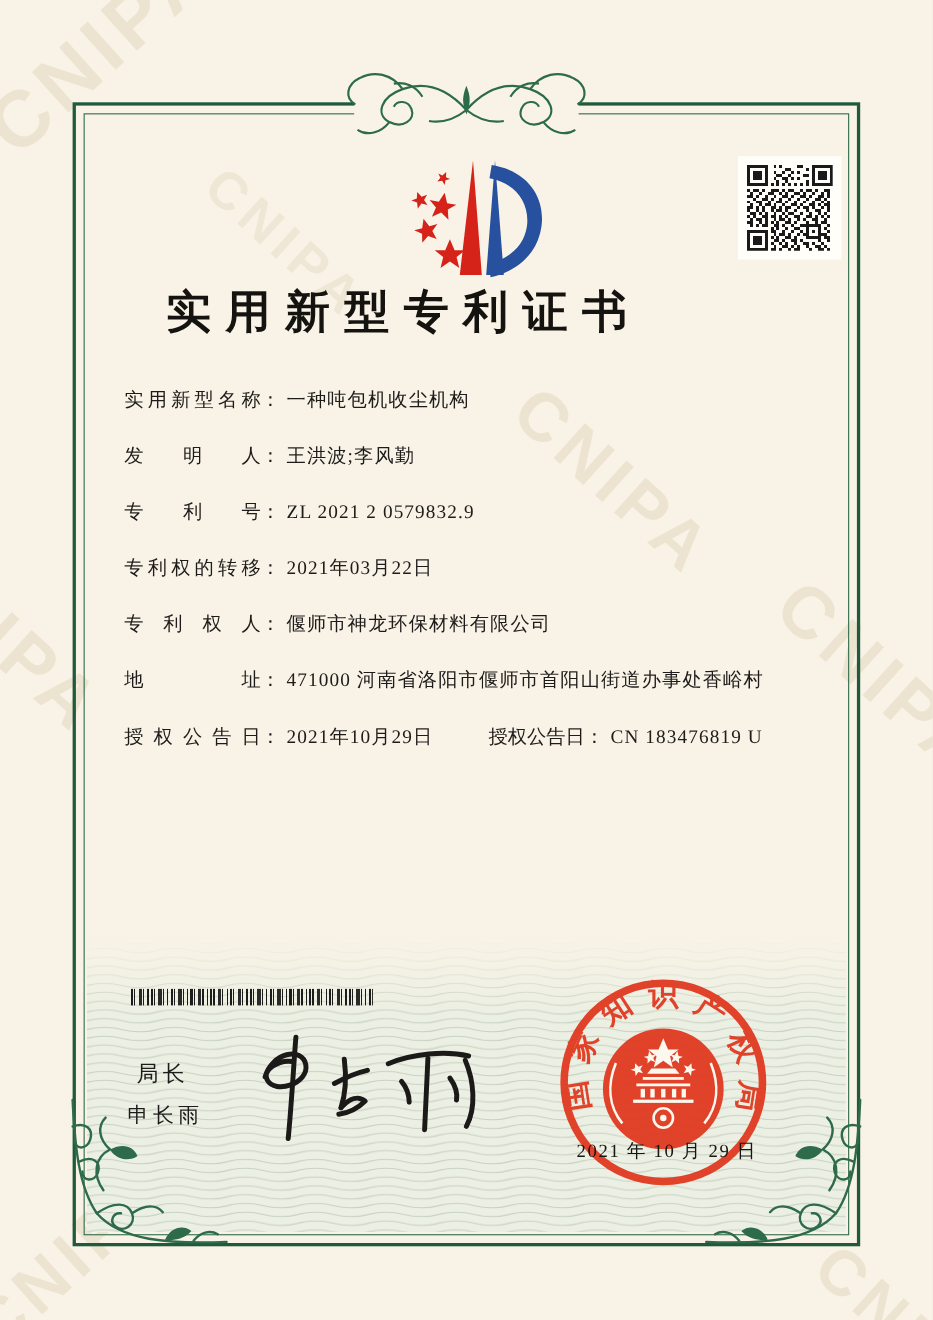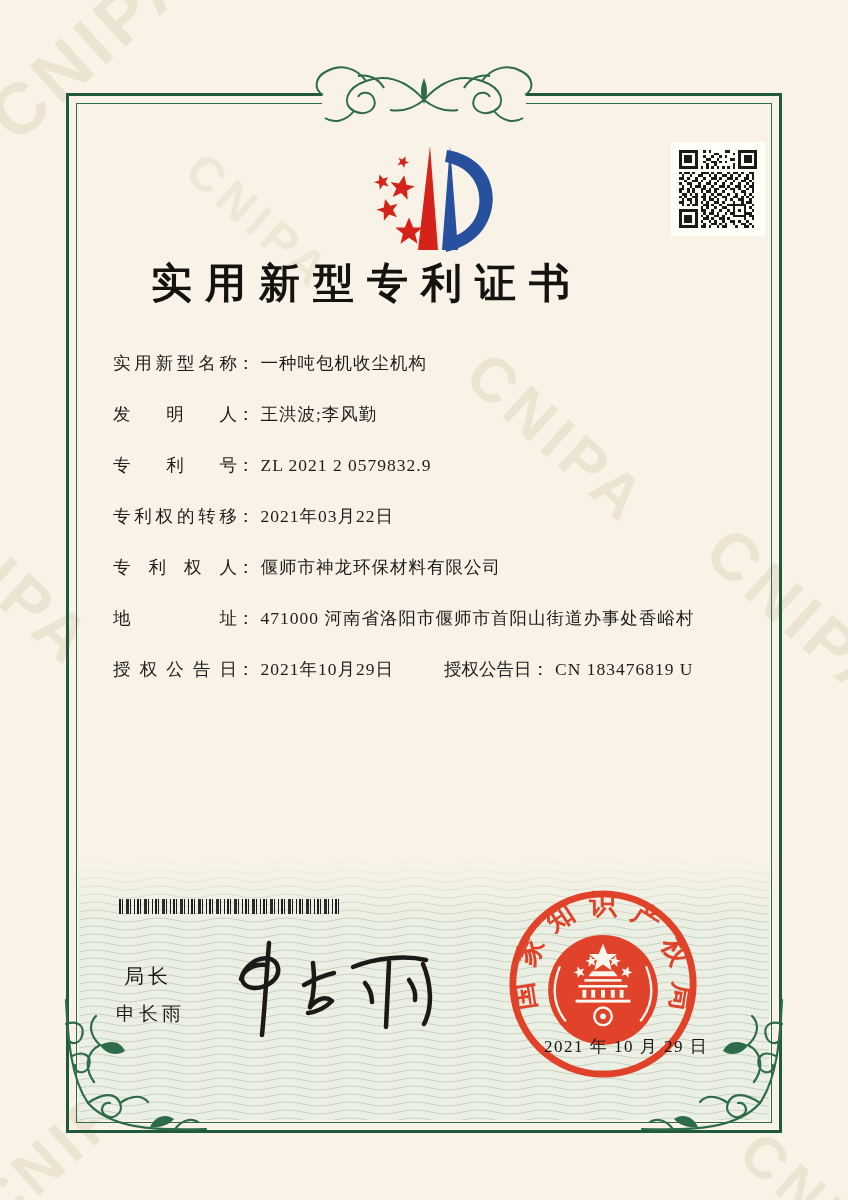--- a/index.html
+++ b/index.html
@@ -54,21 +54,21 @@
       #1c1c1c 3px 4px,rgba(0,0,0,0) 4px 7px,
       #2a2a2a 7px 10px,rgba(0,0,0,0) 10px 11px,
       #1c1c1c 11px 12px,rgba(0,0,0,0) 12px 15px,
       #1c1c1c 15px 16px,rgba(0,0,0,0) 16px 18px);}
   
   .director-title{position:absolute;left:124px;top:963px;font-size:20px;letter-spacing:4px;}
   .director-name{position:absolute;left:116px;top:1001px;font-size:19px;letter-spacing:4px;}
   .signature{position:absolute;left:213px;top:935px;}
   
   .seal{position:absolute;left:505px;top:886px;}
-  .seal-date{position:absolute;left:544px;top:1035px;font-size:17px;letter-spacing:1.5px;
+  .seal-date{position:absolute;left:524px;top:1035px;font-size:17px;letter-spacing:1.5px;
     color:#17150f;white-space:nowrap;}
   
   .page-num{position:absolute;left:66px;top:1093px;width:716px;text-align:center;
     font-size:15px;letter-spacing:3px;color:#24221f;}
   .note-box{position:absolute;left:326px;top:1137px;background:#fffef9;
     padding:7px 18px;font-size:15.5px;letter-spacing:3px;color:#24221f;}
 </style>
 </head>
 <body>
 

